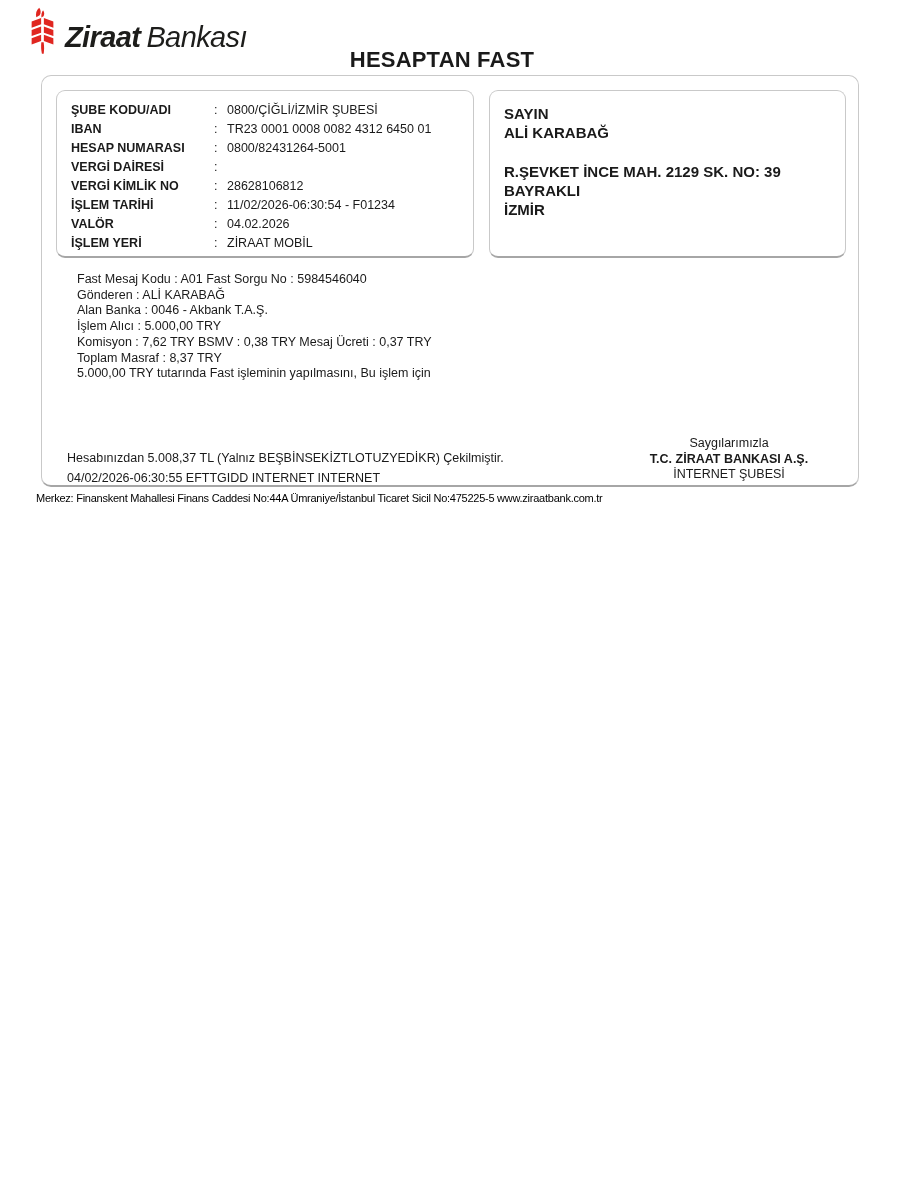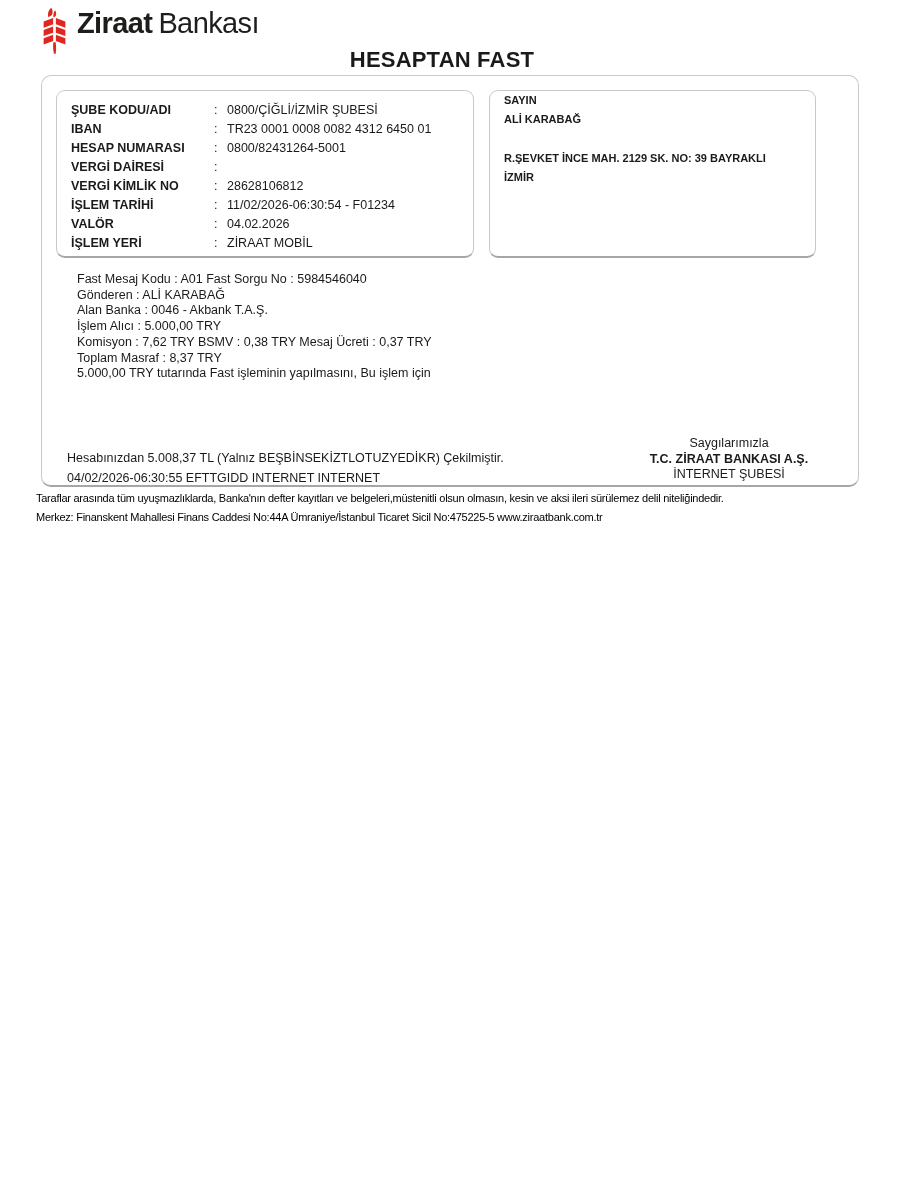--- a/index.html
+++ b/index.html
@@ -2,21 +2,21 @@
 <html><head>
 <meta charset="utf-8">
 <style>
   * { margin:0; padding:0; box-sizing:border-box; }
   html,body { background:#ffffff; }
   .page {
     position:relative; width:918px; height:1188px; background:#ffffff;
     font-family:"Liberation Sans", sans-serif; color:#1a1a1a; overflow:hidden;
   }
   
-  .logo { position:absolute; left:39px; top:7px; display:flex; align-items:flex-start; }
+  .logo { position:absolute; left:27px; top:7px; display:flex; align-items:flex-end;font-style:italic; }
   .logo svg { width:31px; height:47px; display:block; }
   .brand { font-size:29px; letter-spacing:-0.6px; color:#1d1d1b; margin-left:7px; white-space:nowrap; }
   .brand-bold { font-weight:700; }
   .brand-light { font-weight:400; margin-left:6px; }
   .title {
     position:absolute; left:33px; top:47px; width:818px;
     text-align:center; font-size:22px; font-weight:700; letter-spacing:0.2px;
   }
   
   .outer-box {
@@ -24,21 +24,21 @@
     border:1px solid #c9c9c9; border-bottom:2px solid #a6a6a6; border-radius:10px;
     background:#ffffff;
     margin-left:8px;
   }
   .inner-box {
     position:absolute; top:14px; height:168px;
     border:1px solid #c9c9c9; border-bottom:2px solid #a6a6a6; border-radius:9px;
     background:#ffffff;
   }
   .box-left  { left:14px;  width:418px; padding:9px 8px 0 14px; }
-  .box-right { left:447px; width:327px; padding:0 14px 0 14px; font-weight:700; font-size:11px; }
+  .box-right { left:447px; width:357px; padding:13px 14px 0 14px; font-weight:700; font-size:15px; }
   .acct-row { display:flex; align-items:center; height:19px; font-size:12.5px; white-space:nowrap; }
   .acct-row .lbl { width:143px; font-weight:700; flex:none; }
   .acct-row .sep { width:13px; flex:none; }
   .rb-line { height:19px; line-height:19px; white-space:nowrap; }
   .rb-spacer { height:19px; }
   .rb-addr { margin-top:1px; white-space:normal; line-height:19px; }
   
   .details {
     position:absolute; left:35px; top:196px;
     font-size:12.5px; line-height:15.7px; white-space:nowrap;
@@ -174,17 +174,16 @@
 
     <div class="signature">
       <div class="s1">Saygılarımızla</div>
       <div class="s2">T.C. ZİRAAT BANKASI A.Ş.</div>
       <div class="s3">İNTERNET ŞUBESİ</div>
     </div>
 
   </div>
 
   <div class="footer">
-    <div class="f-line">Taraflar arasında tüm uyuşmazlıklarda, Banka'nın defter kayıtları ve belgeleri,müstenitli olsun olmasın, kesin ve aksi ileri sürülemez delil niteliğindedir.</div>
     <div class="f-line">Merkez: Finanskent Mahallesi Finans Caddesi No:44A Ümraniye/İstanbul Ticaret Sicil No:475225-5 www.ziraatbank.com.tr</div>
   </div>
 
 </div>
 
 </body></html>

